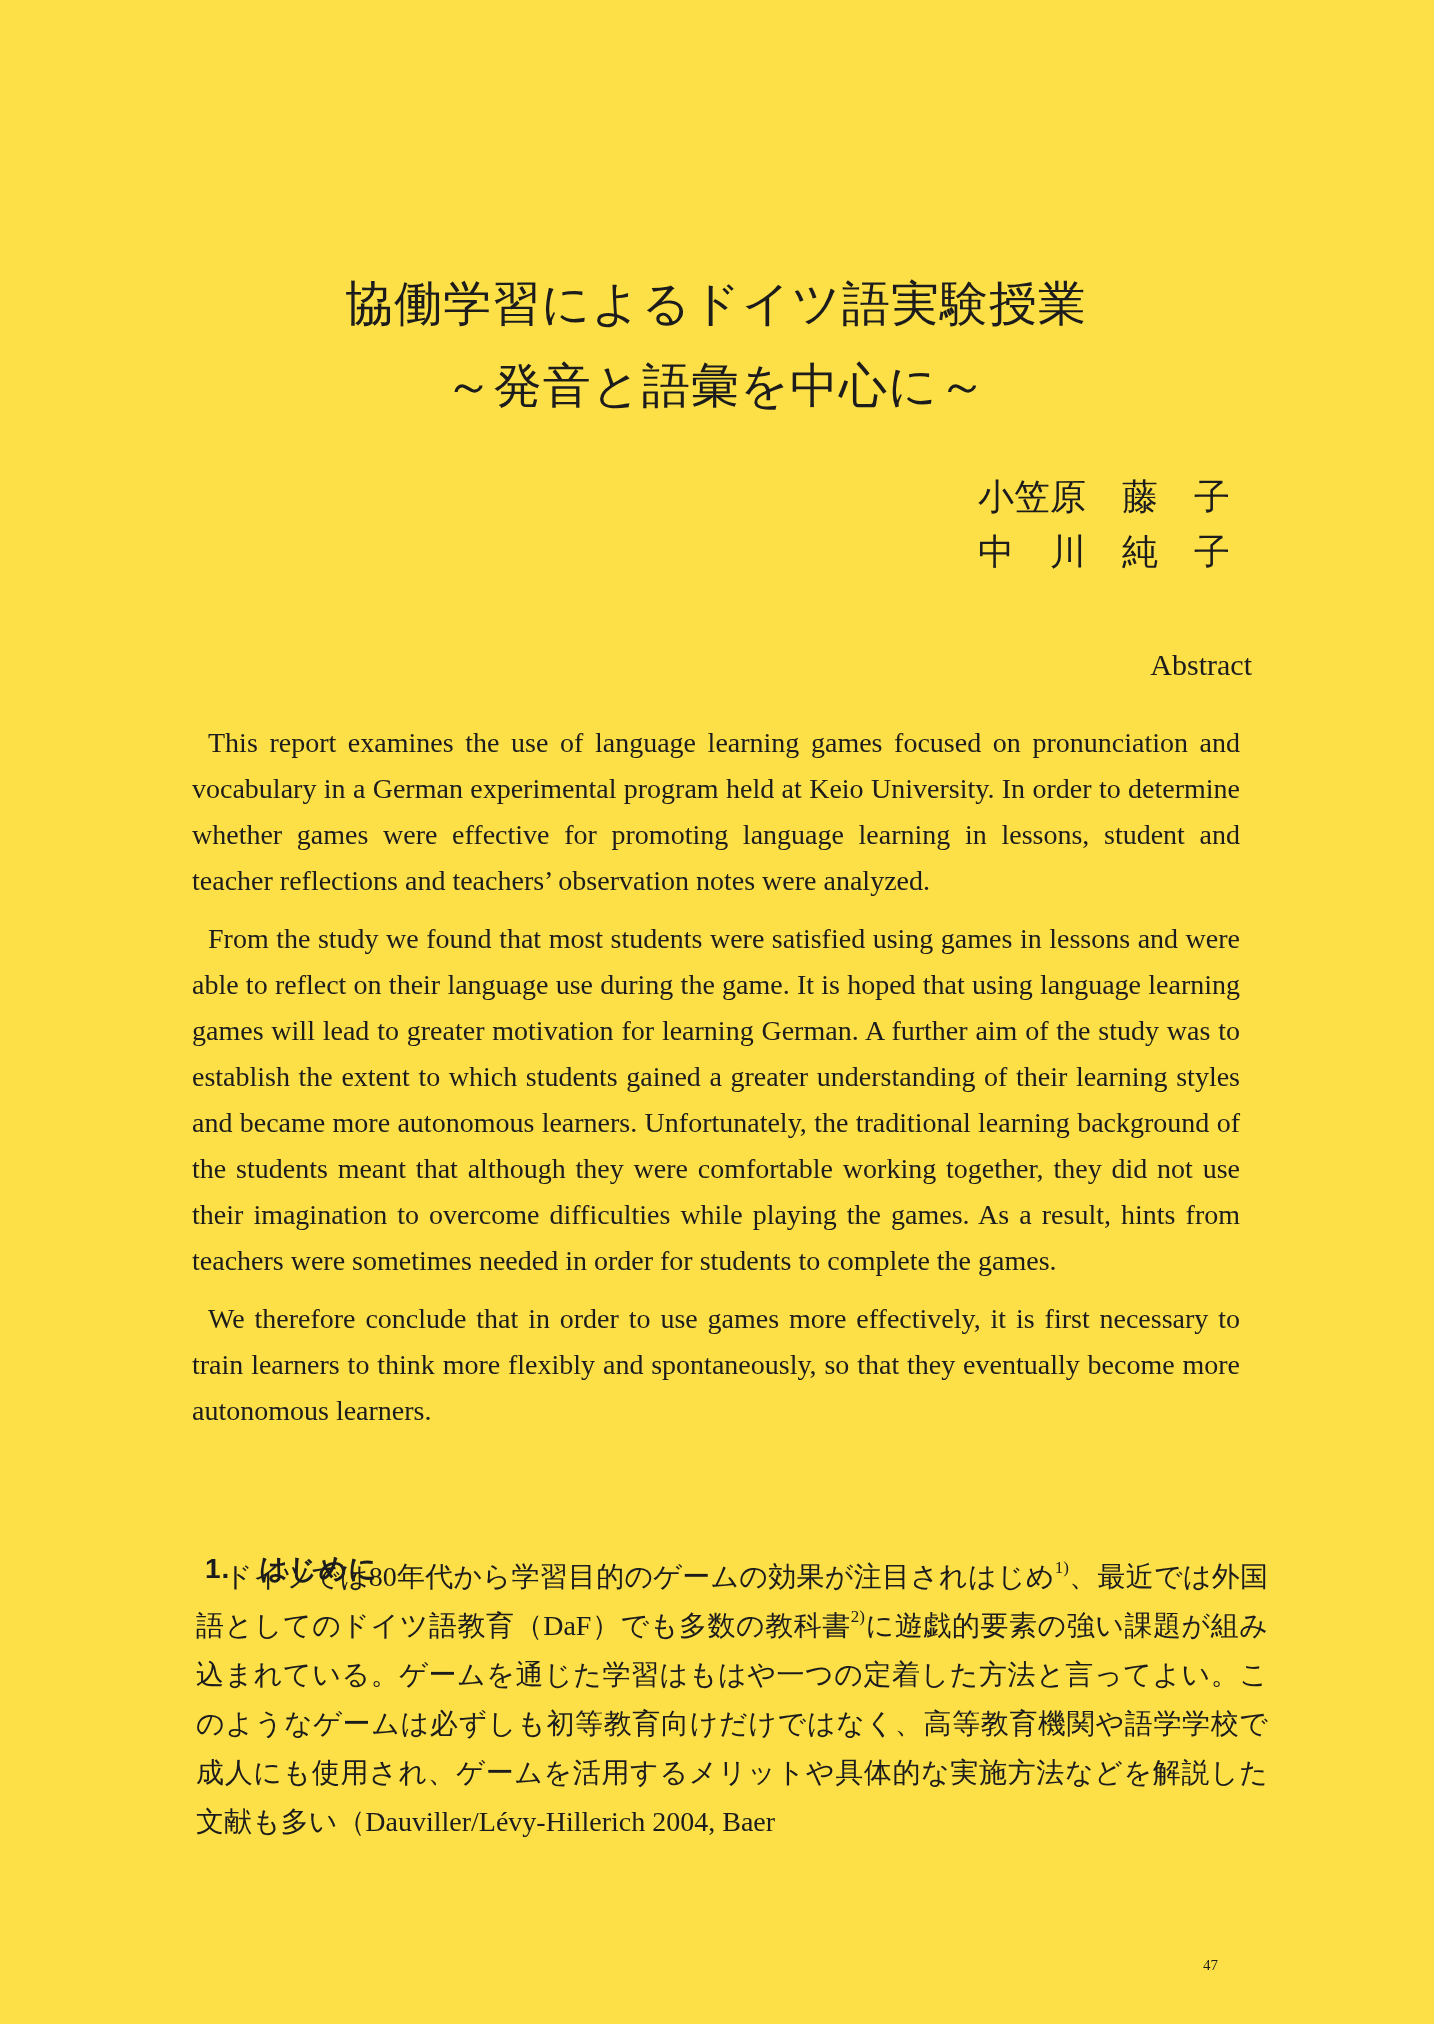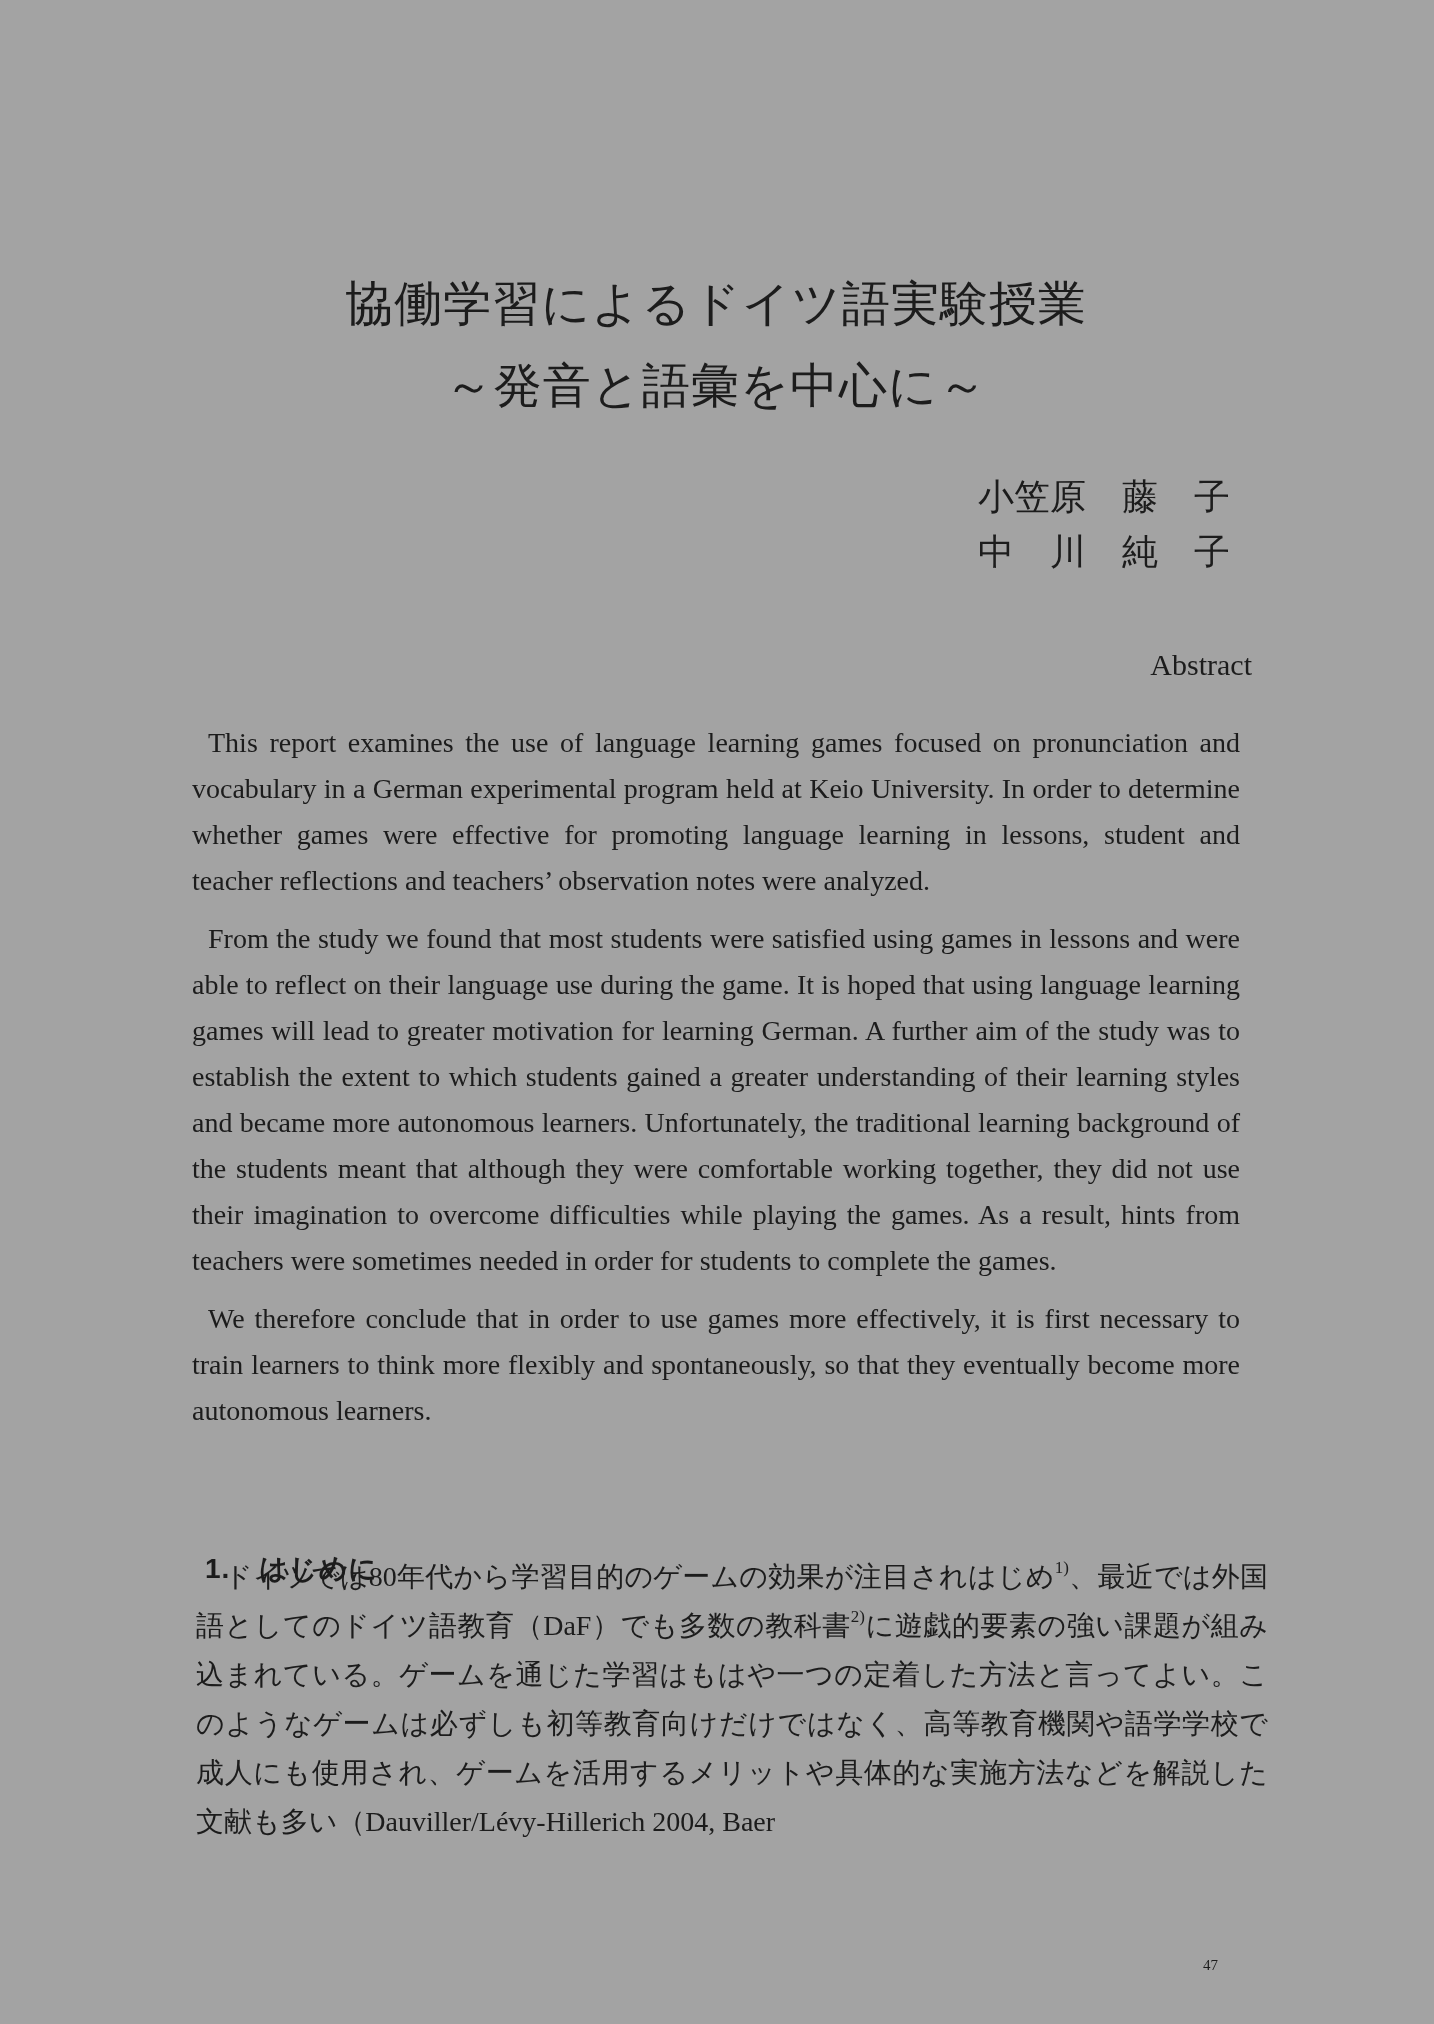--- a/index.html
+++ b/index.html
@@ -4,21 +4,21 @@
 <style>
   html, body {
     margin: 0;
     padding: 0;
     background: #ffffff;
   }
   .page {
     position: relative;
     width: 1434px;
     height: 2024px;
-    background: #a3a3a3;
+    background: #fde047;
     color: #1c1c1c;
     font-family: "Liberation Serif", "DejaVu Serif", serif;
     overflow: hidden;
   }
   .main-title {
     position: absolute;
     top: 276px;
     left: 180px;
     width: 1072px;
     text-align: center;

